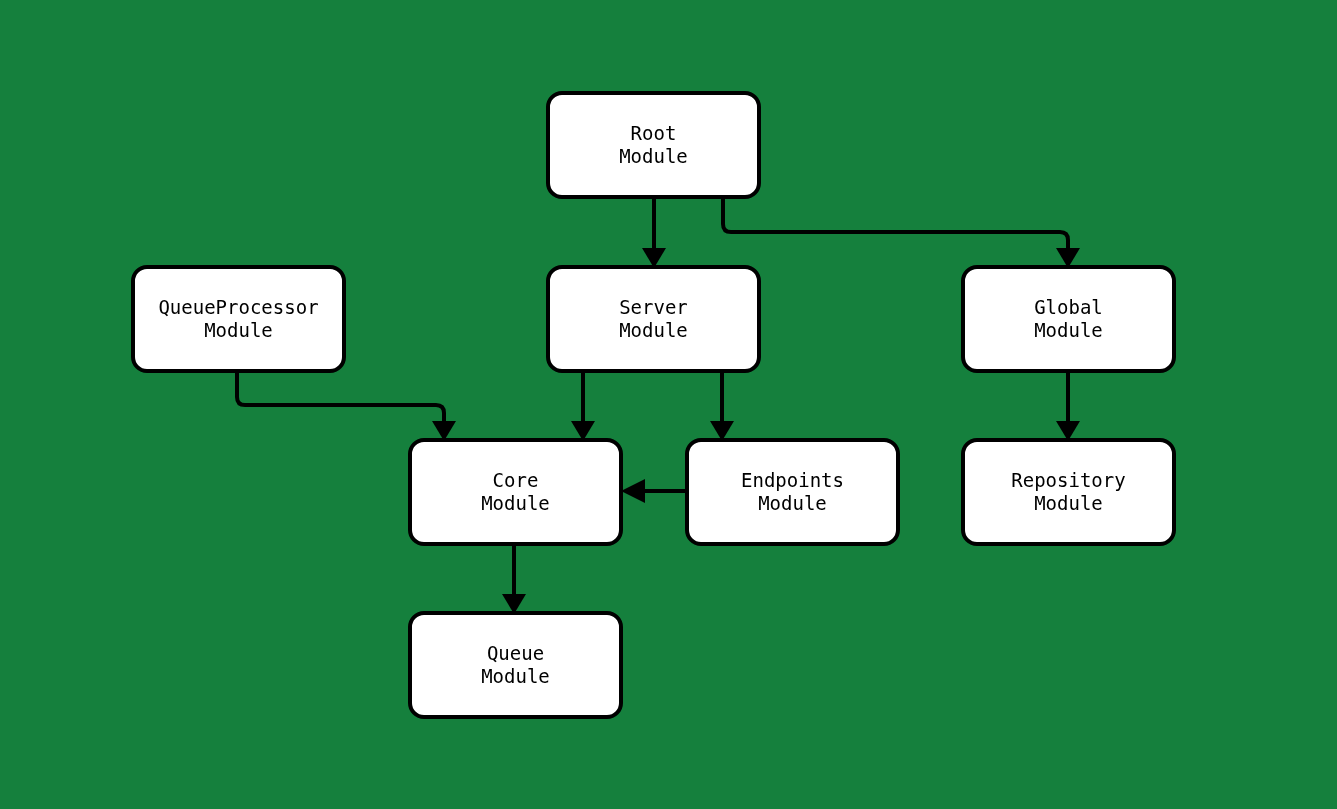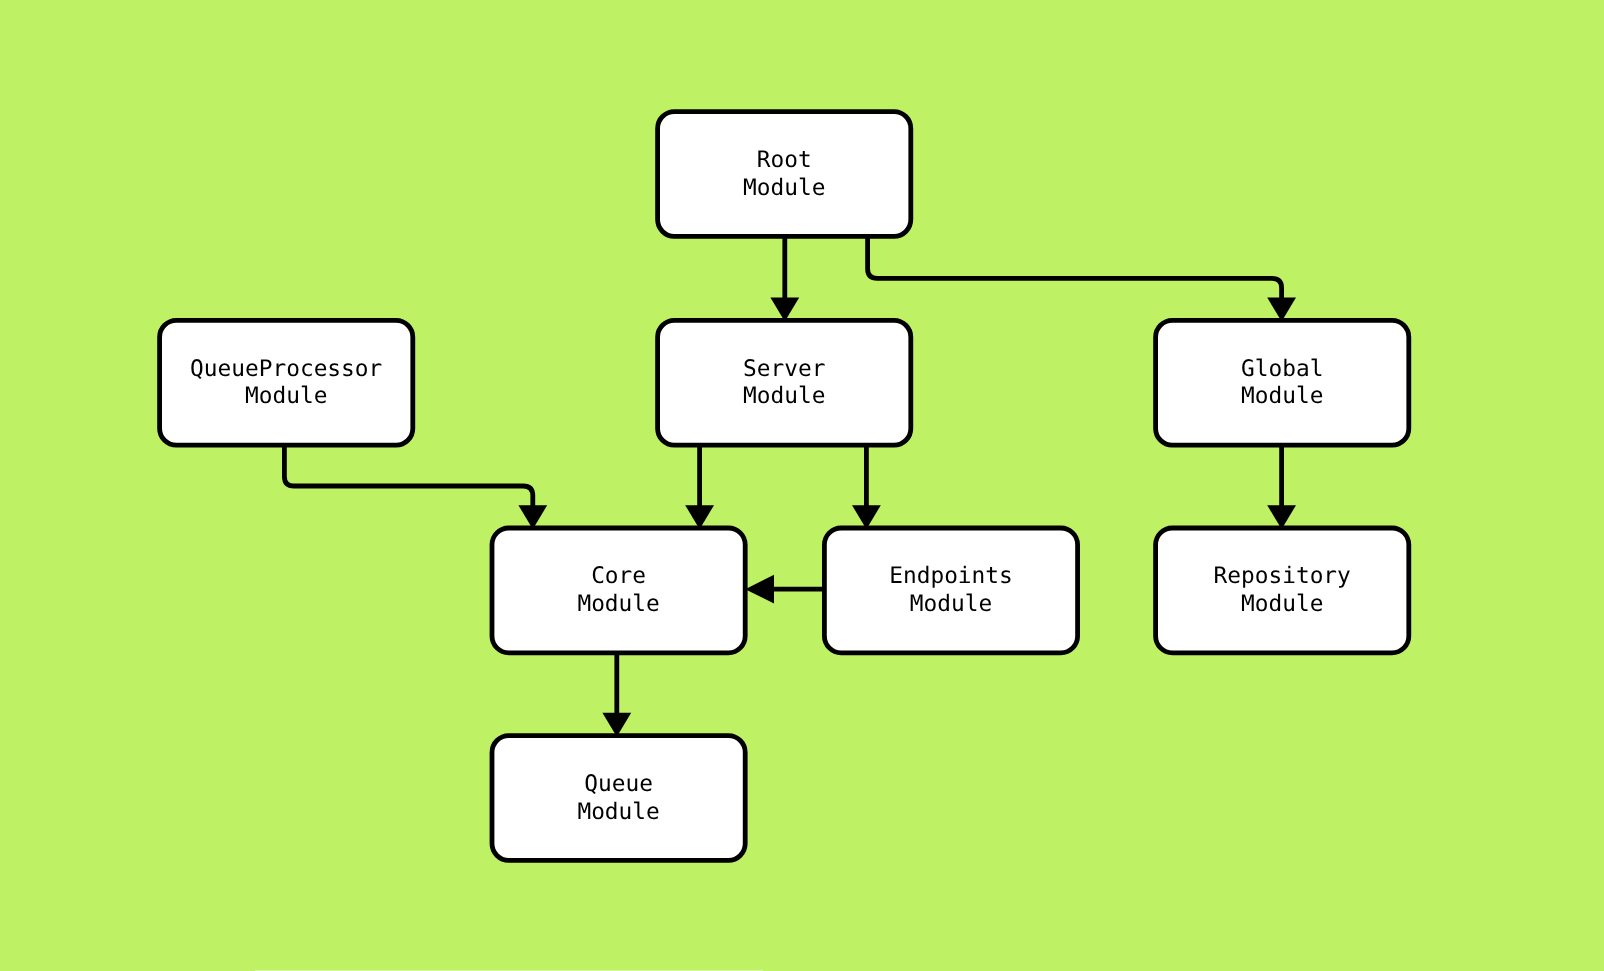--- a/index.html
+++ b/index.html
@@ -5,21 +5,21 @@
 <style>
   html, body {
     margin: 0;
     padding: 0;
     background: #ffffff;
   }
   #diagram-canvas {
     position: relative;
     width: 1337px;
     height: 809px;
-    background: #bef264;
+    background: #15803d;
     overflow: hidden;
   }
   svg.graph-layer {
     position: absolute;
     top: 0;
     left: 0;
     width: 1337px;
     height: 809px;
   }
   .node-box {

